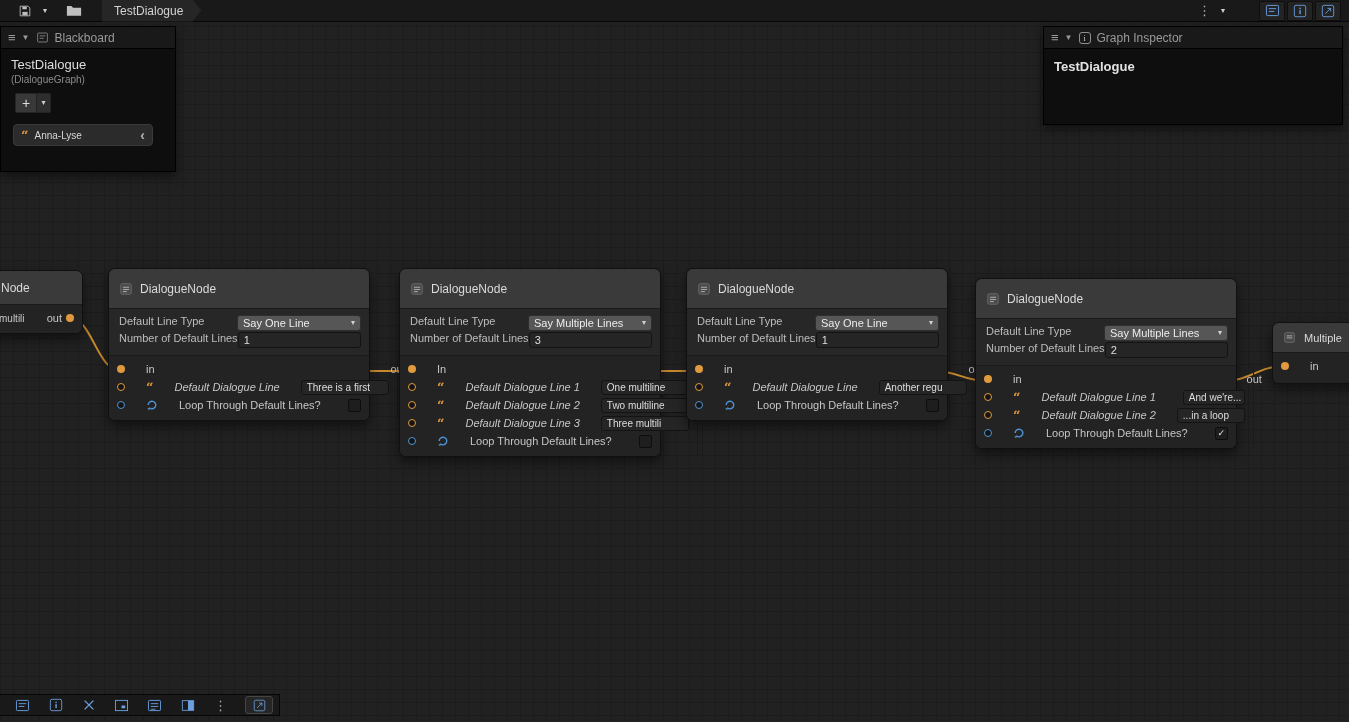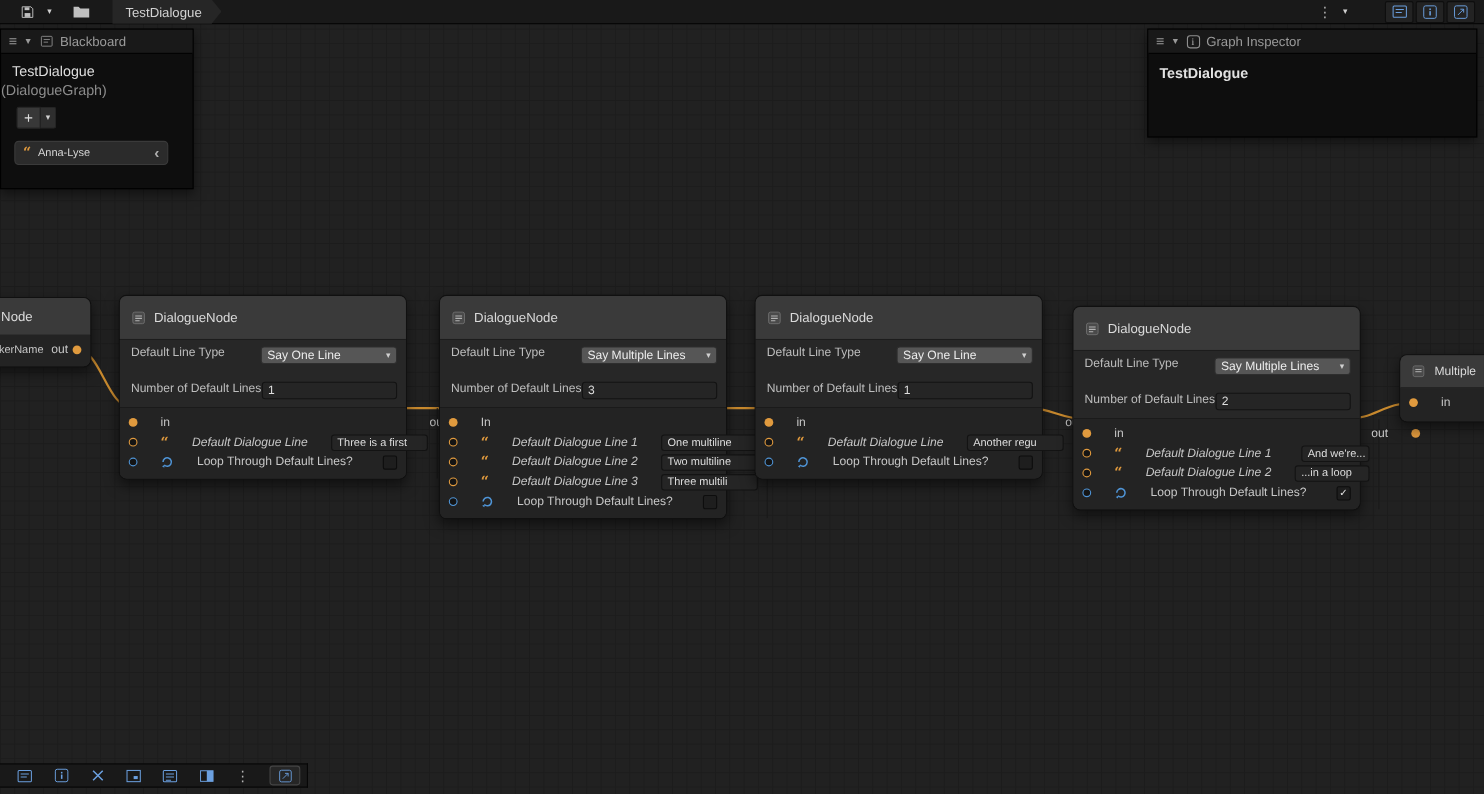--- a/index.html
+++ b/index.html
@@ -21,21 +21,21 @@
   
   .node{position:absolute;z-index:10;background:#2a2a2a;border:1px solid #101010;border-radius:7px;
     box-shadow:0 5px 12px rgba(0,0,0,.5);font-size:11px;}
   .node-header{display:flex;align-items:center;gap:7px;height:40px;padding:0 10px;background:#3a3a3a;
     border-bottom:1px solid #1a1a1a;border-radius:6px 6px 0 0;color:#dadada;font-size:12px;}
   .node-header.small{height:30px;font-size:11px;}
   .node-header.partial{height:34px;}
   .node-icon{width:14px;height:14px;display:flex;flex:none;}
   .props{padding:6px 8px;background:#272727;border-bottom:1px solid #1a1a1a;}
   .prop-row{display:flex;align-items:flex-start;height:17px;}
-  .prop-row + .prop-row{margin-top:15px;}
+  .prop-row + .prop-row{margin-top:0;}
   .prop-label{flex:1;color:#bdbdbd;white-space:nowrap;padding-left:2px;}
   .dropdown{width:124px;height:16px;background:#565656;border:1px solid #2e2e2e;border-radius:3px;
     display:flex;align-items:center;gap:4px;padding:0 5px;color:#ececec;cursor:default;}
   .dd-value{flex:1;white-space:nowrap;overflow:hidden;}
   .caret{font-size:8px;color:#d0d0d0;line-height:1;}
   .textfield{width:124px;height:16px;background:#252525;border:1px solid #131313;border-radius:3px;
     display:flex;align-items:center;padding:0 5px;color:#dedede;white-space:nowrap;overflow:hidden;}
   .ports{display:flex;background:#232323;border-radius:0 0 6px 6px;}
   .ports-main{flex:1;padding:4px 0 6px;}
   .ports-out{width:46px;border-left:1px solid #1a1a1a;padding:4px 8px 0 0;}
@@ -59,21 +59,21 @@
   .panel{position:absolute;z-index:40;background:#0e0e0e;border:1px solid #000;box-shadow:0 4px 10px rgba(0,0,0,.5);}
   .panel-header{height:22px;display:flex;align-items:center;gap:6px;padding:0 7px;background:#191919;
     color:#9a9a9a;font-size:12px;border-bottom:1px solid #000;}
   .hamburger{font-size:13px;color:#9a9a9a;}
   .tri{font-size:8px;color:#9a9a9a;}
   .mini-icon{width:13px;height:13px;display:flex;color:#8f8f8f;}
   .square-i{width:12px;height:12px;border:1px solid #8f8f8f;border-radius:3px;display:flex;align-items:center;
     justify-content:center;font-size:9px;font-family:"Liberation Serif",serif;color:#bfbfbf;}
   .blackboard{left:0;top:26px;width:176px;height:146px;}
   .bb-title{color:#dedede;font-size:13px;padding:8px 0 0 10px;}
-  .bb-sub{color:#8c8c8c;font-size:13px;padding:2px 0 0 0;}
+  .bb-sub{color:#8c8c8c;font-size:10px;padding:2px 0 0 10px;}
   .bb-addrow{display:flex;margin:8px 0 0 14px;}
   .add-btn{width:22px;height:20px;background:#383838;border:1px solid #242424;border-radius:2px 0 0 2px;
     display:flex;align-items:center;justify-content:center;color:#ddd;font-size:14px;}
   .add-caret{width:14px;height:20px;background:#2e2e2e;border:1px solid #242424;border-left:none;
     border-radius:0 2px 2px 0;display:flex;align-items:center;justify-content:center;}
   .bb-pill{margin:11px 0 0 12px;width:140px;height:22px;background:#2b2b2b;border:1px solid #3a3a3a;
     border-radius:4px;display:flex;align-items:center;gap:6px;padding:0 7px;}
   .bb-pill .name{flex:1;color:#d6d6d6;font-size:10px;white-space:nowrap;overflow:hidden;}
   .chev{color:#b0b0b0;font-size:14px;font-weight:bold;line-height:1;}
   .inspector{left:1043px;top:26px;width:300px;height:99px;}
@@ -113,21 +113,21 @@
   <path class="wire" d="M1224,381 C1249,381 1259,366 1285,366"></path>
 </svg>
 
 <div class="node" style="left:-10px;top:270px;width:93px;">
   <div class="node-header partial">
     <span>Node</span>
   </div>
   <div class="ports">
     <div class="ports-main">
       <div class="port-row" style="gap:4px;">
-        <span class="plabel">kerName</span>
+        <span class="plabel">multili</span>
         <span>out</span>
         <span class="dot filled"></span>
       </div>
     </div>
   </div>
 </div>
 
 <div class="node" style="left:108px;top:268px;width:262px;">
   <div class="node-header">
     <span class="node-icon">

